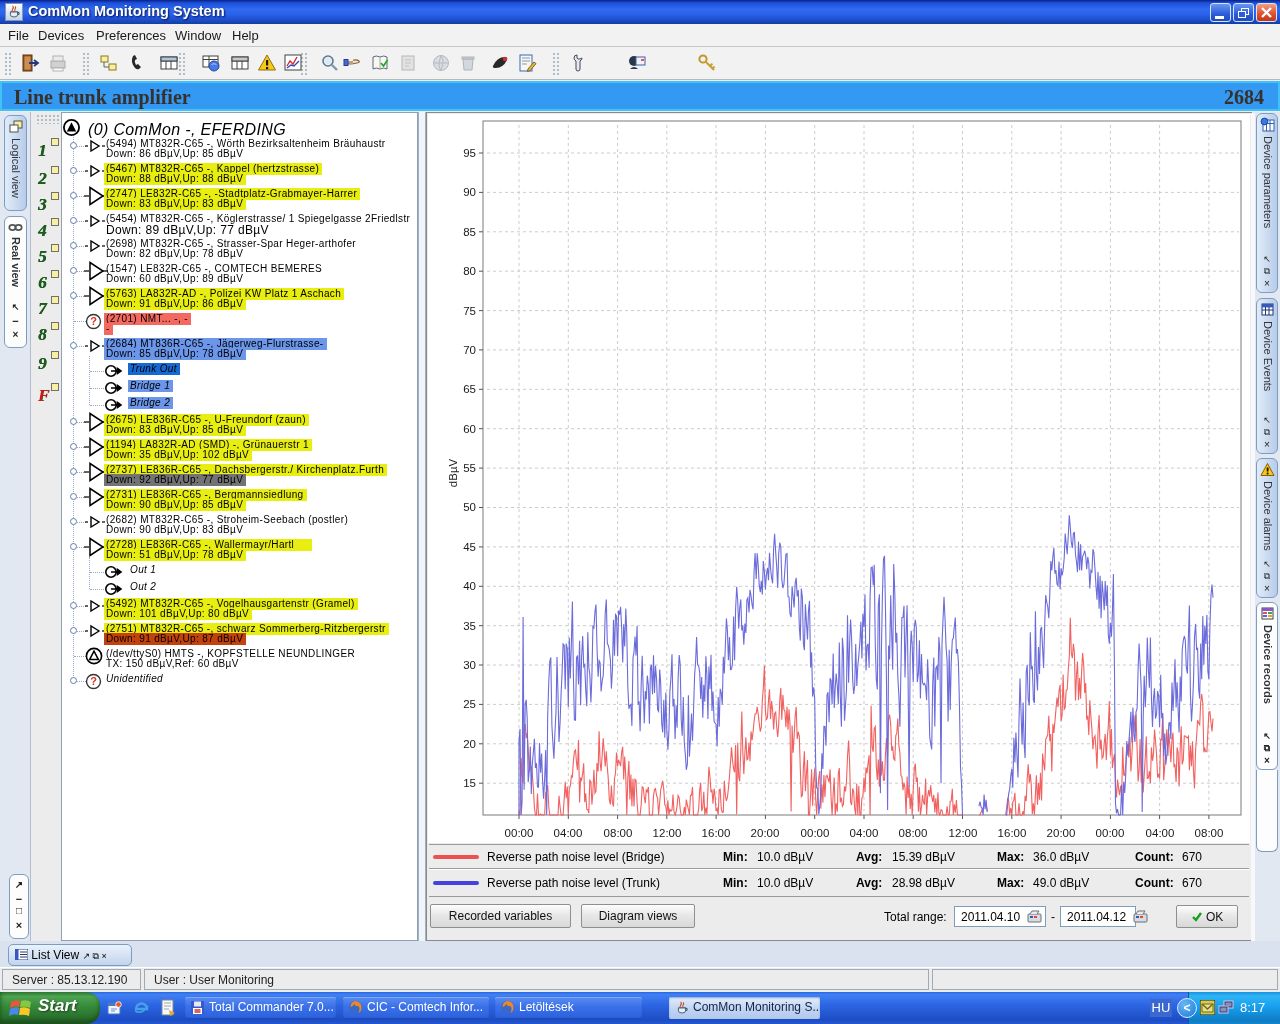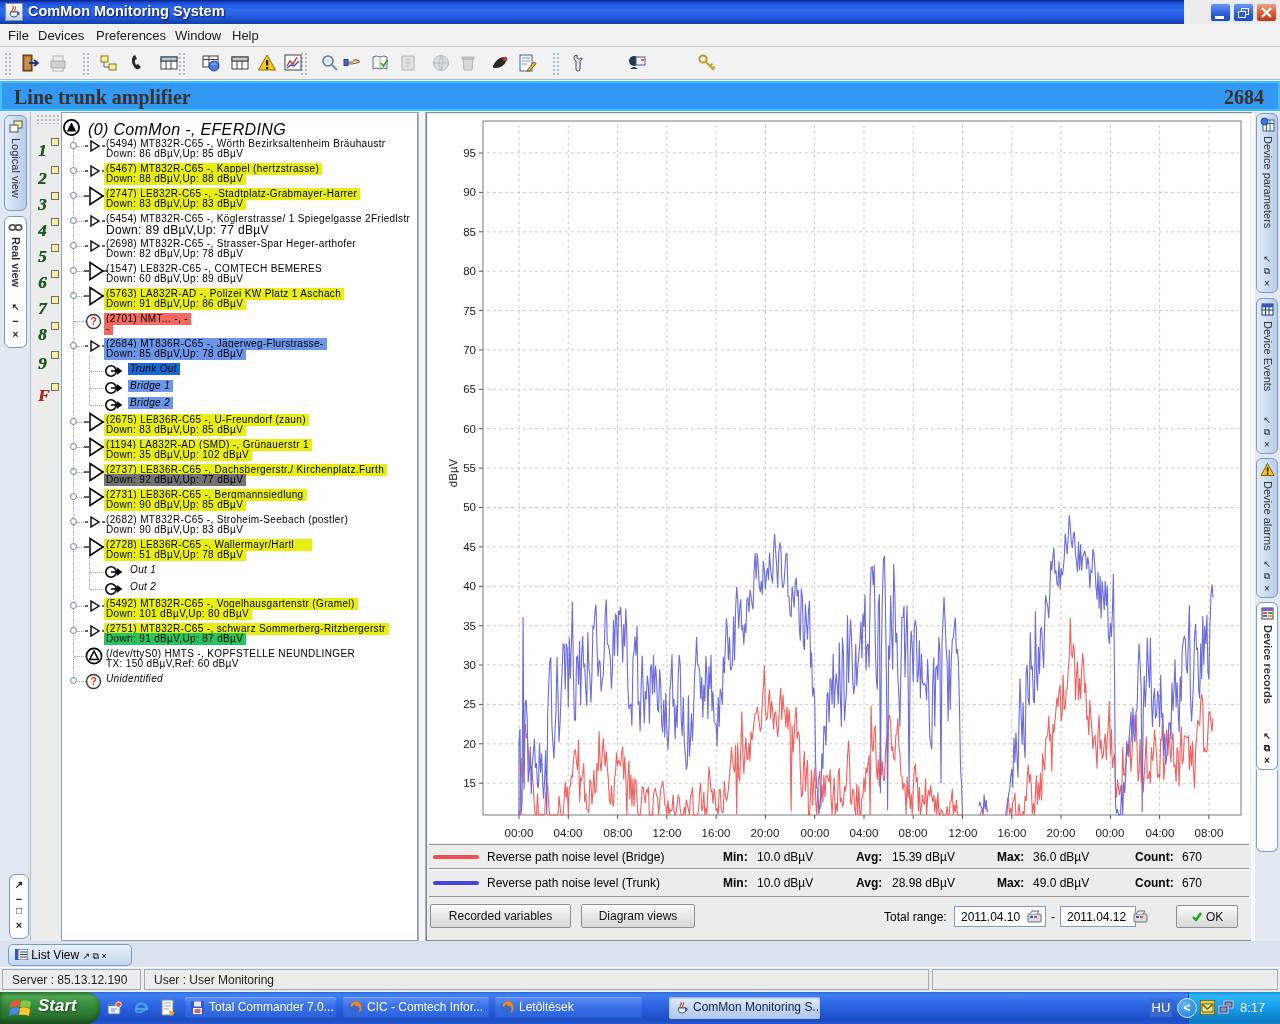--- a/index.html
+++ b/index.html
@@ -1,20 +1,20 @@
 <!DOCTYPE html>
 <html><head><meta charset="utf-8"><style>
 *{margin:0;padding:0;box-sizing:border-box}
 html,body{width:1280px;height:1024px;overflow:hidden}
 body{font-family:"Liberation Sans",sans-serif;background:#ececec;position:relative;color:#000}
 .abs{position:absolute}
 .ital{font-style:italic}
 .dot-v{position:absolute;width:1px;border-left:1px dotted #95a8c8}
 .dot-h{position:absolute;height:1px;border-top:1px dotted #95a8c8}
-.titlebar{left:0;top:0;width:1184px;height:24px;background:linear-gradient(180deg,#0b1f86 0%,#1b50d8 12%,#2f6af0 38%,#2a62ea 60%,#1d4ecf 82%,#143f9f 100%)}
+.titlebar{left:0;top:0;width:1280px;height:24px;background:linear-gradient(180deg,#0b1f86 0%,#1b50d8 12%,#2f6af0 38%,#2a62ea 60%,#1d4ecf 82%,#143f9f 100%)}
 .tbtn{top:3px;width:21px;height:19px;border-radius:3px;border:1px solid #d6e4f8;color:#fff;text-align:center}
 .menubar{left:0;top:24px;width:1280px;height:23px;background:#f2f2f2;border-bottom:1px solid #c6c6c6}
 .menubar span{position:absolute;top:4px;font-size:13px;color:#1a1a1a}
 .toolbar{left:0;top:47px;width:1280px;height:33px;background:#f2f2f2;border-bottom:1px solid #b8b8b8}
 .handle{position:absolute;top:52px;width:9px;height:24px;background-image:radial-gradient(circle,#b0bcc8 0.9px,transparent 1px);background-size:4px 4px}
 .tico{position:absolute;top:53px;width:22px;height:22px}
 .hdr{left:0;top:81px;width:1280px;height:30px;background:#3399f2;border:2px solid #41c1f5}
 .hdr .t{position:absolute;left:12px;top:3px;font-family:"Liberation Serif",serif;font-weight:bold;font-size:20px;color:#38312b}
 .ldock{left:0;top:112px;width:31px;height:829px;background:#e2e8f1;border-right:1px solid #b4bdcc}
 .vtab{position:absolute;border:1px solid #7d9cc2;border-radius:6px;font-size:11px;color:#30343a}
@@ -433,21 +433,21 @@
     </svg></div>
 <div class="abs titem" style="left:104px;top:598px;font-size:10px;background:#e7ee10;padding:0 3px 1px 2px;white-space:nowrap">(5492) MT832R-C65 -, Vogelhausgartenstr (Gramel)</div>
 <div class="abs titem" style="left:104px;top:608px;font-size:10px;background:#e7ee10;padding:0 3px 1px 2px;white-space:nowrap">Down: 101 dBµV,Up: 80 dBµV</div>
 <div class="dot-h" style="left:74px;top:631px;width:12px"></div>
 <div class="abs" style="left:70px;top:627px;width:7px;height:7px;border-radius:50%;background:#fff;border:1.6px solid #647cab"></div>
 <div class="abs" style="left:84px;top:624px"><svg width="22" height="14">
       <path d="M1 7 h3 M18 7 h3" stroke="#333" stroke-width="1.6"></path>
       <path d="M7 2 L7 12 L15 7 Z" fill="#fff" stroke="#000" stroke-width="1.4"></path>
     </svg></div>
 <div class="abs titem" style="left:104px;top:623px;font-size:10px;background:#e7ee10;padding:0 3px 1px 2px;white-space:nowrap">(2751) MT832R-C65 -, schwarz Sommerberg-Ritzbergerstr</div>
-<div class="abs titem" style="left:104px;top:633px;font-size:10px;background:#22c55e;padding:0 3px 1px 2px;white-space:nowrap">Down: 91 dBµV,Up: 87 dBµV</div>
+<div class="abs titem" style="left:104px;top:633px;font-size:10px;background:#c2410c;padding:0 3px 1px 2px;white-space:nowrap">Down: 91 dBµV,Up: 87 dBµV</div>
 <div class="dot-h" style="left:74px;top:656px;width:12px"></div>
 <div class="abs" style="left:85px;top:647px"><svg width="18" height="18">
       <circle cx="9" cy="9" r="7.6" fill="#fff" stroke="#000" stroke-width="1.6"></circle>
       <path d="M9 4.2 L13.4 12.6 L4.6 12.6 Z" fill="none" stroke="#000" stroke-width="1.5"></path>
     </svg></div>
 <div class="abs titem" style="left:104px;top:648px;font-size:10px;padding:0 3px 1px 2px;white-space:nowrap">(/dev/ttyS0) HMTS -, KOPFSTELLE NEUNDLINGER</div>
 <div class="abs titem" style="left:104px;top:658px;font-size:10px;padding:0 3px 1px 2px;white-space:nowrap">TX: 150 dBµV,Ref: 60 dBµV</div>
 <div class="dot-h" style="left:74px;top:681px;width:12px"></div>
 <div class="abs" style="left:70px;top:677px;width:7px;height:7px;border-radius:50%;background:#fff;border:1.6px solid #647cab"></div>
 <div class="abs" style="left:85px;top:673px"><svg width="17" height="17">

